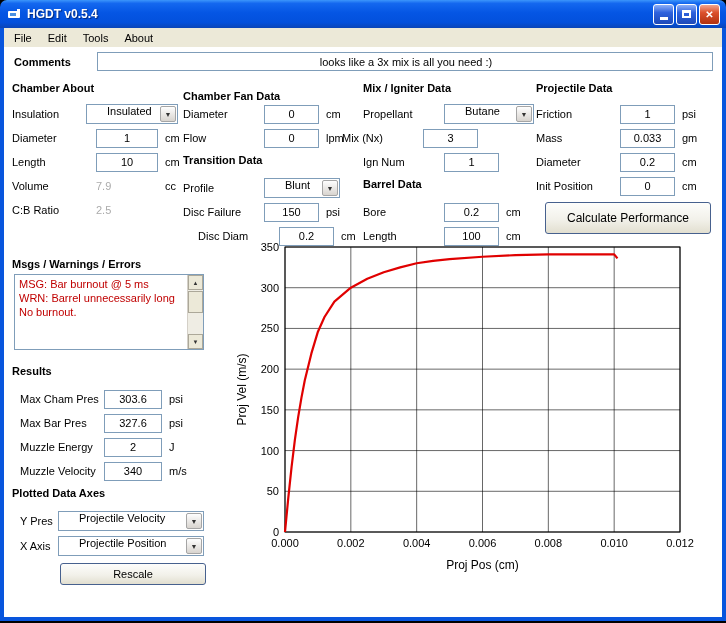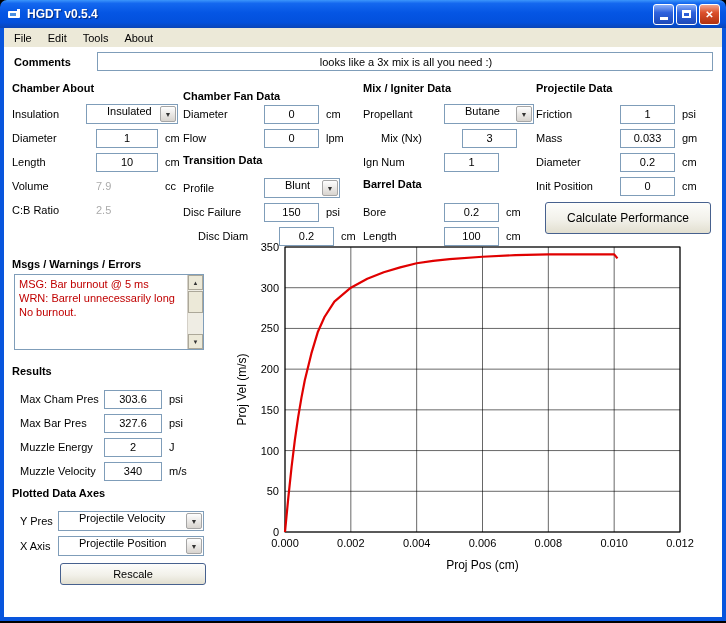--- a/index.html
+++ b/index.html
@@ -145,21 +145,21 @@
     <span class="unit">cm</span>
   </div>
 
   <div class="row" style="left:363px;top:104px;width:175px">
     <span class="lbl lw81">Propellant</span>
     <span class="combo" style="width:90px">
       <span>Butane</span>
       <span class="arrow">▼</span>
     </span>
   </div>
-  <div class="row" style="left:381px;top:128px;width:170px">
+  <div class="row" style="left:342px;top:128px;width:170px">
     <span class="lbl lw81">Mix (Nx)</span>
     <input class="tb w55" value="3" style="">
   </div>
   <div class="row" style="left:363px;top:152px;width:170px">
     <span class="lbl lw81">Ign Num</span>
     <input class="tb w55" value="1" style="">
   </div>
 
   <span class="hdr" style="left:363px;top:178px">Barrel Data</span>
   <div class="row" style="left:363px;top:202px;width:170px">

